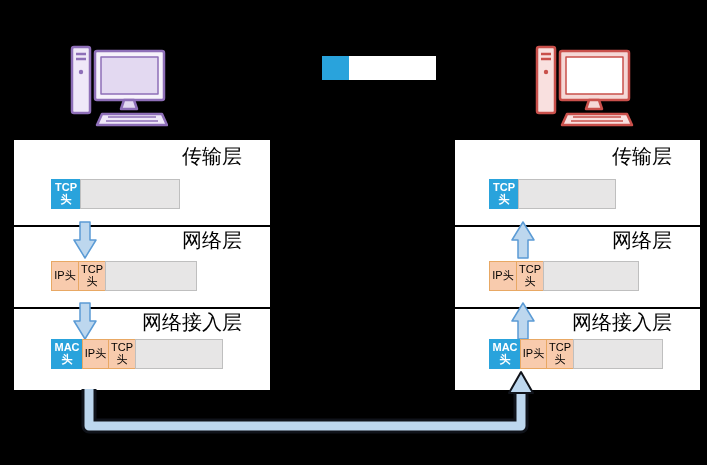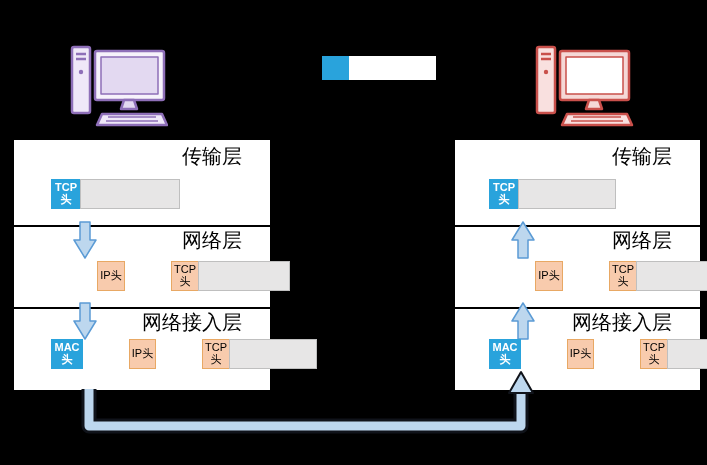--- a/index.html
+++ b/index.html
@@ -11,21 +11,21 @@
   *{margin:0;padding:0;box-sizing:border-box;}
   body{background:#000;font-family:"Liberation Sans","DejaVu Sans",sans-serif;}
   #canvas{position:relative;width:707px;height:450px;background:var(--background);overflow:hidden;}
   .panel{position:absolute;background:var(--panel);}
   .layer-label{position:absolute;right:28px;font-size:20px;color:var(--label_text);white-space:nowrap;}
   .divider{position:absolute;left:0;width:100%;height:2px;background:#000;}
   .packet{position:absolute;display:flex;height:30px;align-items:stretch;padding-left:26px;}
   .seg{display:flex;align-items:center;justify-content:center;text-align:center;font-size:11px;line-height:1.05;border:1px solid transparent;}
   .seg + .seg{margin-left:-1px;}
   .seg.blue{background:var(--header_blue);border-color:var(--header_blue);color:#fff;font-weight:bold;}
-  .seg.orange{background:var(--header_orange);border-color:var(--header_orange_border);color:#000;margin-left:46px;}
+  .seg.orange{background:var(--header_orange);border-color:var(--header_orange_border);color:#000;}
   .seg.data{background:var(--data_gray);border-color:var(--data_border);}
   .seg-text{word-break:break-all;display:block;width:100%;}
   .flow-arrow{position:absolute;}
   .arrow-shape{fill:var(--arrow_fill);stroke:var(--arrow_stroke);stroke-width:1.5;stroke-linejoin:round;}
   .computer{position:absolute;}
   .legend{position:absolute;left:322px;top:56px;width:114px;height:24px;display:flex;}
   .legend-blue{width:27px;height:100%;background:var(--legend_blue);}
   .legend-white{flex:1;height:100%;background:#FFFFFF;}
   .pipe{position:absolute;left:0;top:0;pointer-events:none;z-index:5;}
 </style>

